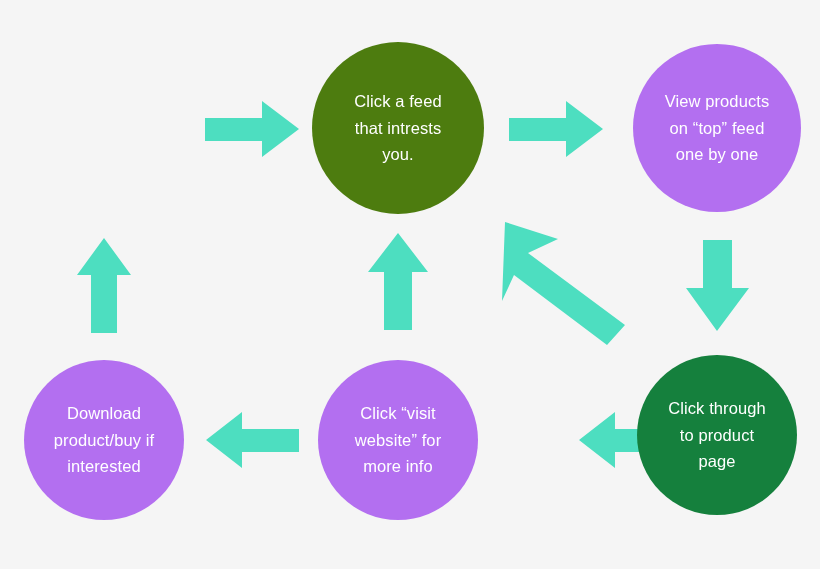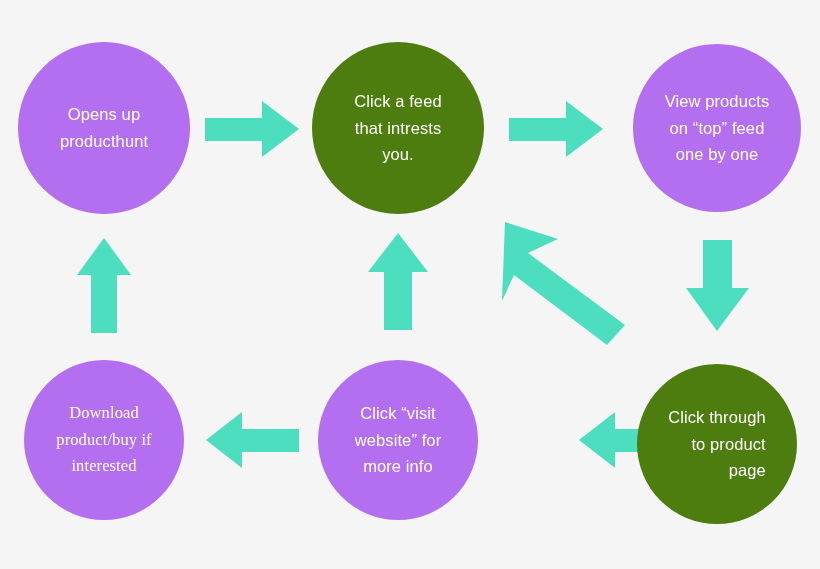--- a/index.html
+++ b/index.html
@@ -59,48 +59,44 @@
 
     <polygon fill="#4ddec0" points="242,429 242,412 206,440 242,468 242,452 299,452 299,429"></polygon>
 
     <polygon fill="#4ddec0" points="104,238 131,275 117,275 117,333 91,333 91,275 77,275"></polygon>
 
     <polygon fill="#4ddec0" points="398,233 428,272 412,272 412,330 384,330 384,272 368,272"></polygon>
 
     <polygon fill="#4ddec0" points="505,222 558,239 528,253 625,325 607,345 514,275 502,301"></polygon>
   </svg>
 
-  <div class="node" style="left:18px; top:42px; width:172px; height:172px; background:#b36ff0;">
-    <span class="node-label">Opens up
-producthunt</span>
-  </div>
 
   <div class="node" style="left:312px; top:42px; width:172px; height:172px; background:#4d7c0f;">
     <span class="node-label">Click a feed
 that intrests
 you.</span>
   </div>
 
   <div class="node" style="left:633px; top:44px; width:168px; height:168px; background:#b36ff0;">
     <span class="node-label">View products
 on “top” feed
 one by one</span>
   </div>
 
-  <div class="node" style="left:637px; top:364px; width:160px; height:160px; background:#4d7c0f;text-align:right;">
+  <div class="node" style="left:637px; top:355px; width:160px; height:160px; background:#15803d;">
     <span class="node-label">Click through
 to product
 page</span>
   </div>
 
   <div class="node" style="left:318px; top:360px; width:160px; height:160px; background:#b36ff0;justify-content:center;">
     <span class="node-label">Click “visit
 website” for
 more info</span>
   </div>
 
-  <div class="node" style="left:24px; top:360px; width:160px; height:160px; background:#b36ff0;font-family:Liberation Serif, serif;">
+  <div class="node" style="left:24px; top:360px; width:160px; height:160px; background:#b36ff0;">
     <span class="node-label">Download
 product/buy if
 interested</span>
   </div>
 
 </div>
 
 </body></html>

